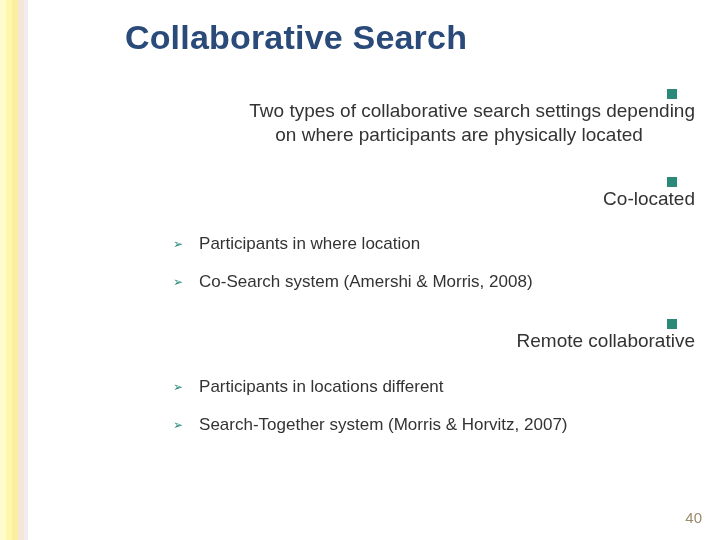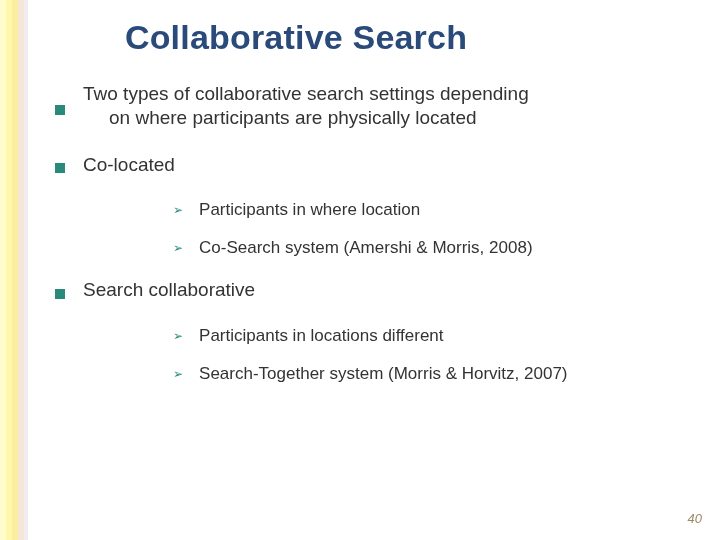--- a/index.html
+++ b/index.html
@@ -39,22 +39,23 @@
     position: absolute;
     top: 82px;
     left: 55px;
     width: 640px;
     color: #333;
     font-size: 19px;
     line-height: 1.28;
   }
   .l1 {
     display: flex;
-    align-items: center;
+    align-items: flex-end;
     margin-bottom: 22px;
+    flex-direction: column;
   }
   .l1 .sq {
     flex: none;
     width: 10px;
     height: 10px;
     background: #2a8a7a;
     margin-top: 7px;
     margin-right: 18px;
   }
   .l1 .txt { flex: 1; }
@@ -74,23 +75,22 @@
     font-size: 12px;
     margin-top: 4px;
     margin-right: 16px;
   }
   .l2 .txt { flex: 1; }
   .ital { }
   .pagenum {
     position: absolute;
     right: 18px;
     bottom: 14px;
-    font-size: 13px;
+    font-size: 15px;
     color: #9a8a6a;
-    font-style: italic;
   }
 </style>
 </head>
 <body>
 
 <div class="bg-stripe s1"></div>
 <div class="bg-stripe s2"></div>
 <div class="bg-stripe s3"></div>
 <div class="bg-stripe s4"></div>
 <div class="bg-stripe s5"></div>
@@ -124,21 +124,21 @@
     <div class="l2">
       <span class="arr">➢</span>
       <span class="txt">
         <span class="ital">Co-Search</span><span> system (Amershi &amp; Morris, 2008)</span>
       </span>
     </div>
   </div>
 
   <div class="l1">
     <span class="sq"></span>
-    <span class="txt">Search collaborative</span>
+    <span class="txt">Remote collaborative</span>
   </div>
 
   <div class="l2-group">
     <div class="l2">
       <span class="arr">➢</span>
       <span class="txt">
         <span>Participants in </span><span class="ital">locations</span><span> different</span>
       </span>
     </div>
     <div class="l2">

